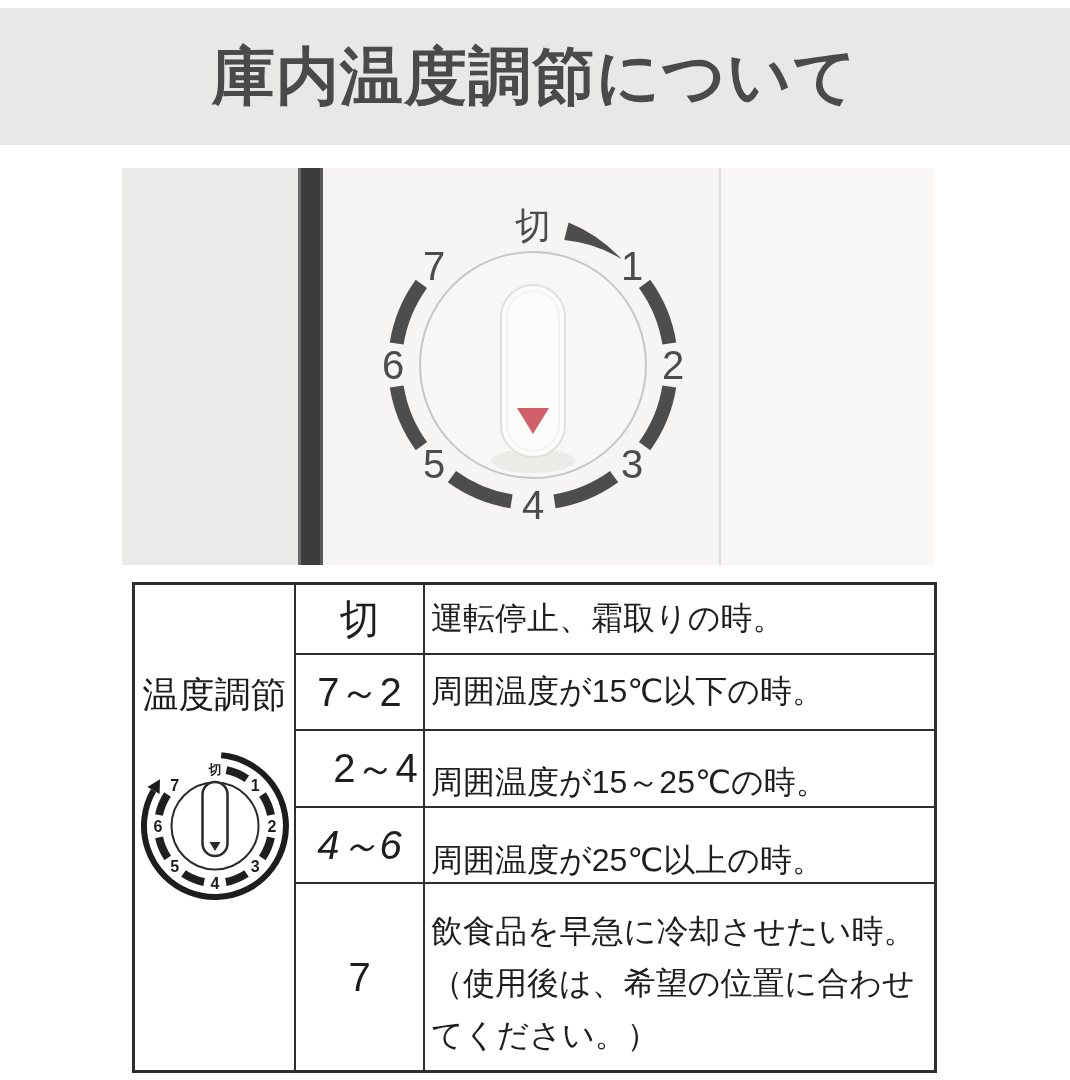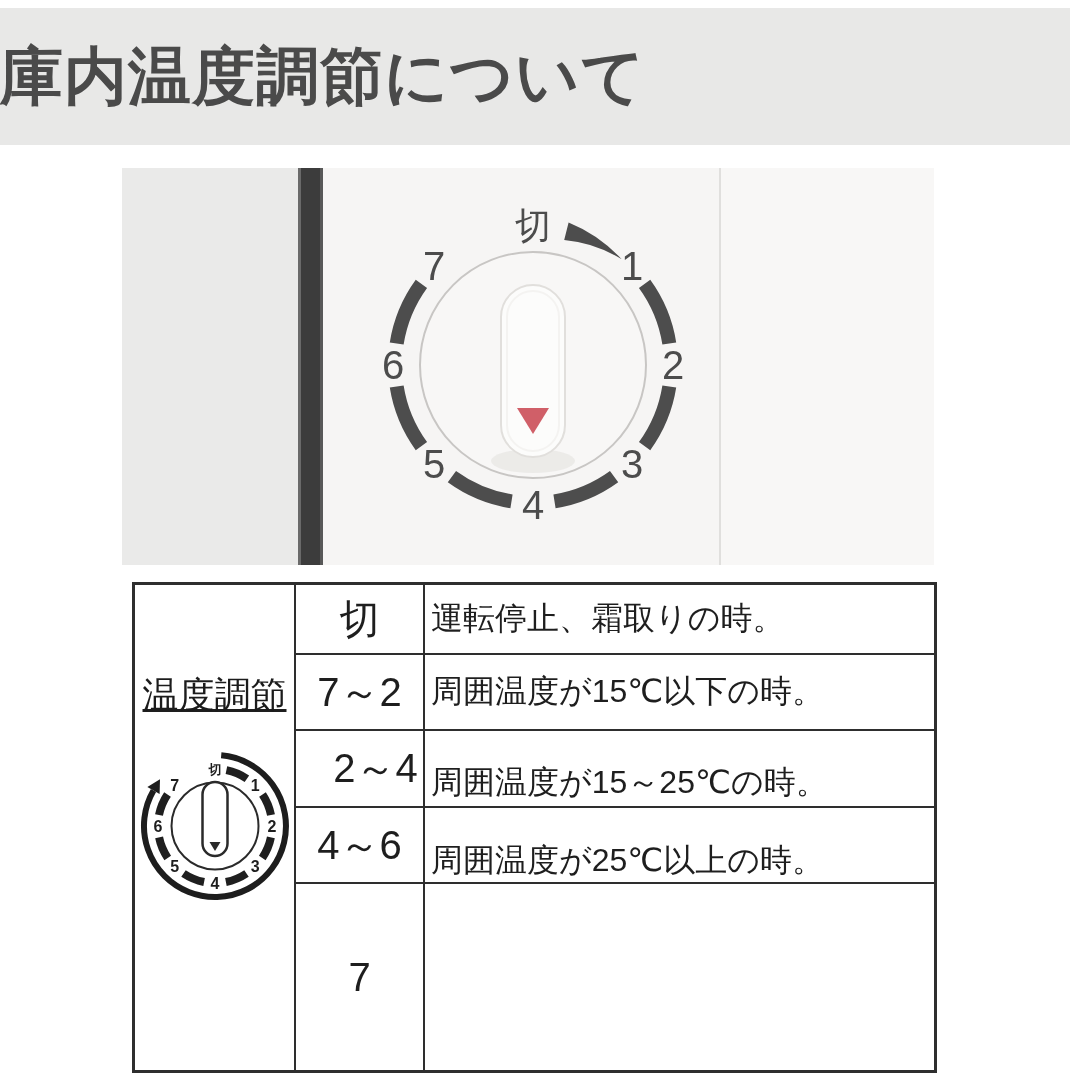--- a/index.html
+++ b/index.html
@@ -1,38 +1,38 @@
 <!DOCTYPE html>
 <html><head>
 <meta charset="utf-8">
 <style>
   html,body{margin:0;padding:0;background:#ffffff;}
   .page{position:relative;width:1070px;height:1080px;background:#ffffff;overflow:hidden;
         font-family:"Liberation Sans","DejaVu Sans",sans-serif;}
 
   
   .banner{position:absolute;left:0;top:8px;width:1070px;height:137px;background:#e8e8e7;}
-  .banner h1{margin:0;height:114px;line-height:137px;
+  .banner h1{margin:0;height:114px;line-height:137px;text-align:center;
              font-size:63px;font-weight:600;color:#4a4a4a;letter-spacing:1px;}
 
   
   .photo{position:absolute;left:122px;top:168px;width:812px;height:397px;}
   .photo svg{display:block;}
   .dial-num{font-size:40px;fill:#4c4c4c;font-weight:400;}
   .dial-off{font-size:36px;fill:#4c4c4c;font-weight:400;}
 
   
   .ttable{position:absolute;left:132px;top:582px;width:805px;height:491px;
           border:3px solid #2e2e2e;box-sizing:border-box;background:#fff;
           display:grid;grid-template-columns:161px 129px 1fr;
           grid-template-rows:70px 76px 77px 76px 1fr;}
   .cell{box-sizing:border-box;color:#1e1e1e;}
   .br{border-right:2px solid #2e2e2e;}
   .bb{border-bottom:2px solid #2e2e2e;}
-  .c-head{grid-column:1;grid-row:1/6;display:flex;flex-direction:column;align-items:center;text-decoration:underline;}
+  .c-head{grid-column:1;grid-row:1/6;display:flex;flex-direction:column;align-items:center;}
   .c-head .hlabel{margin-top:86px;font-size:36px;font-weight:500;color:#1b1b1b;}
   .c-head svg{margin-top:26px;}
   .c-set{display:flex;align-items:center;justify-content:center;font-size:40px;font-weight:500;}
   .c-desc{display:flex;align-items:center;padding-left:6px;font-size:32px;font-weight:500;}
   .c-desc.multi{align-items:flex-start;padding-top:22px;white-space:pre-line;line-height:1.62;}
   .mini-num{font-size:16px;font-weight:700;fill:#1d1d1d;}
   .mini-off{font-size:13px;font-weight:700;fill:#1d1d1d;}
 </style>
 </head>
 <body>
@@ -118,19 +118,22 @@
 
     <div class="cell c-set br bb" style="grid-column:2;grid-row:1;">切</div>
     <div class="cell c-desc bb" style="grid-column:3;grid-row:1;">運転停止、霜取りの時。</div>
 
     <div class="cell c-set br bb" style="grid-column:2;grid-row:2;">7～2</div>
     <div class="cell c-desc bb" style="grid-column:3;grid-row:2;">周囲温度が15℃以下の時。</div>
 
     <div class="cell c-set br bb" style="grid-column:2;grid-row:3;padding-left:32px;">2～4</div>
     <div class="cell c-desc bb" style="grid-column:3;grid-row:3;margin-top:28px;">周囲温度が15～25℃の時。</div>
 
-    <div class="cell c-set br bb" style="grid-column:2;grid-row:4;">4～6</div>
+    <div class="cell c-set br bb" style="grid-column:2;grid-row:4;font-style:italic;">4～6</div>
     <div class="cell c-desc bb" style="grid-column:3;grid-row:4;margin-top:31px;">周囲温度が25℃以上の時。</div>
 
     <div class="cell c-set br" style="grid-column:2;grid-row:5;">7</div>
+    <div class="cell c-desc multi" style="grid-column:3;grid-row:5;">飲食品を早急に冷却させたい時。
+（使用後は、希望の位置に合わせ
+てください。）</div>
 
   </div>
 </div>
 
 </body></html>

